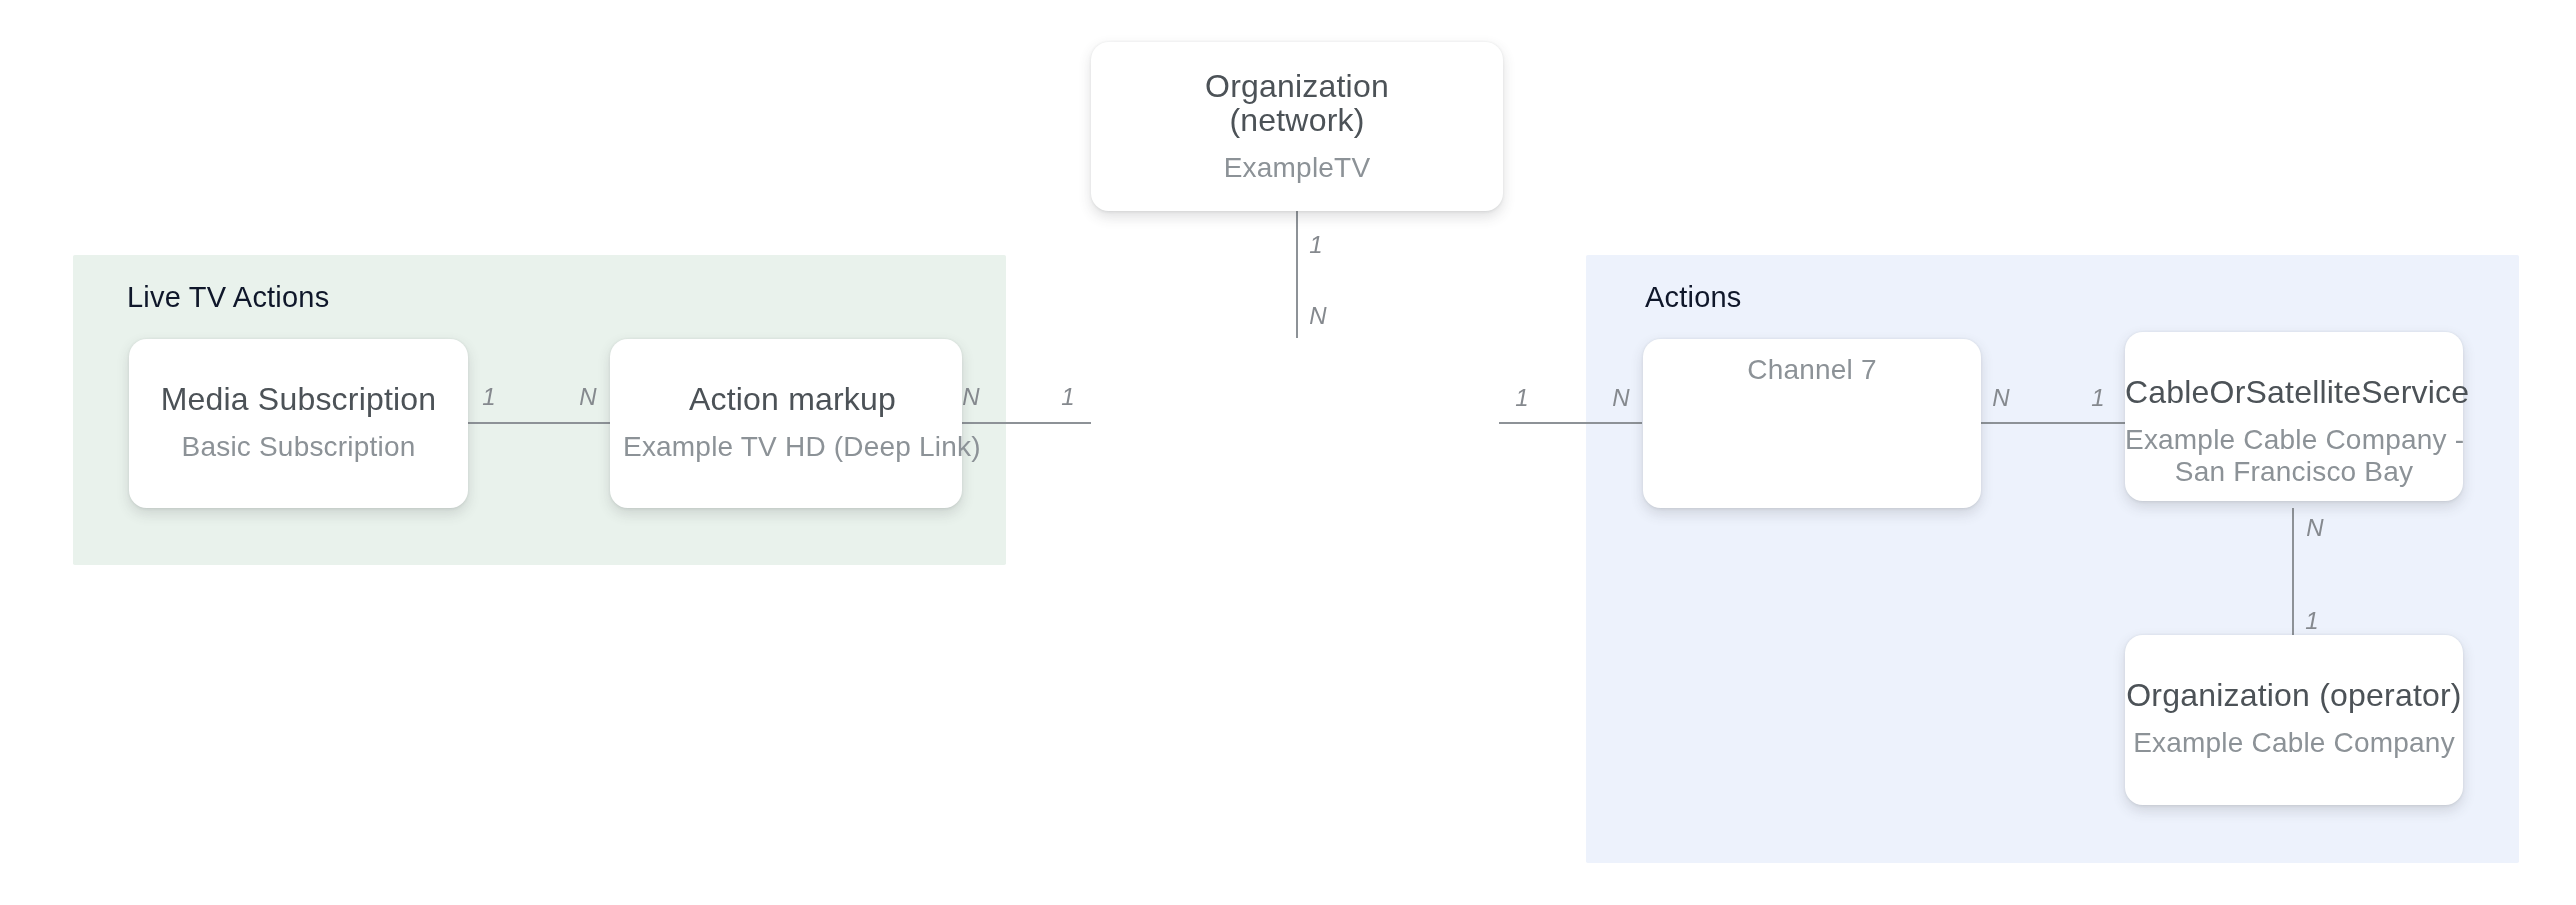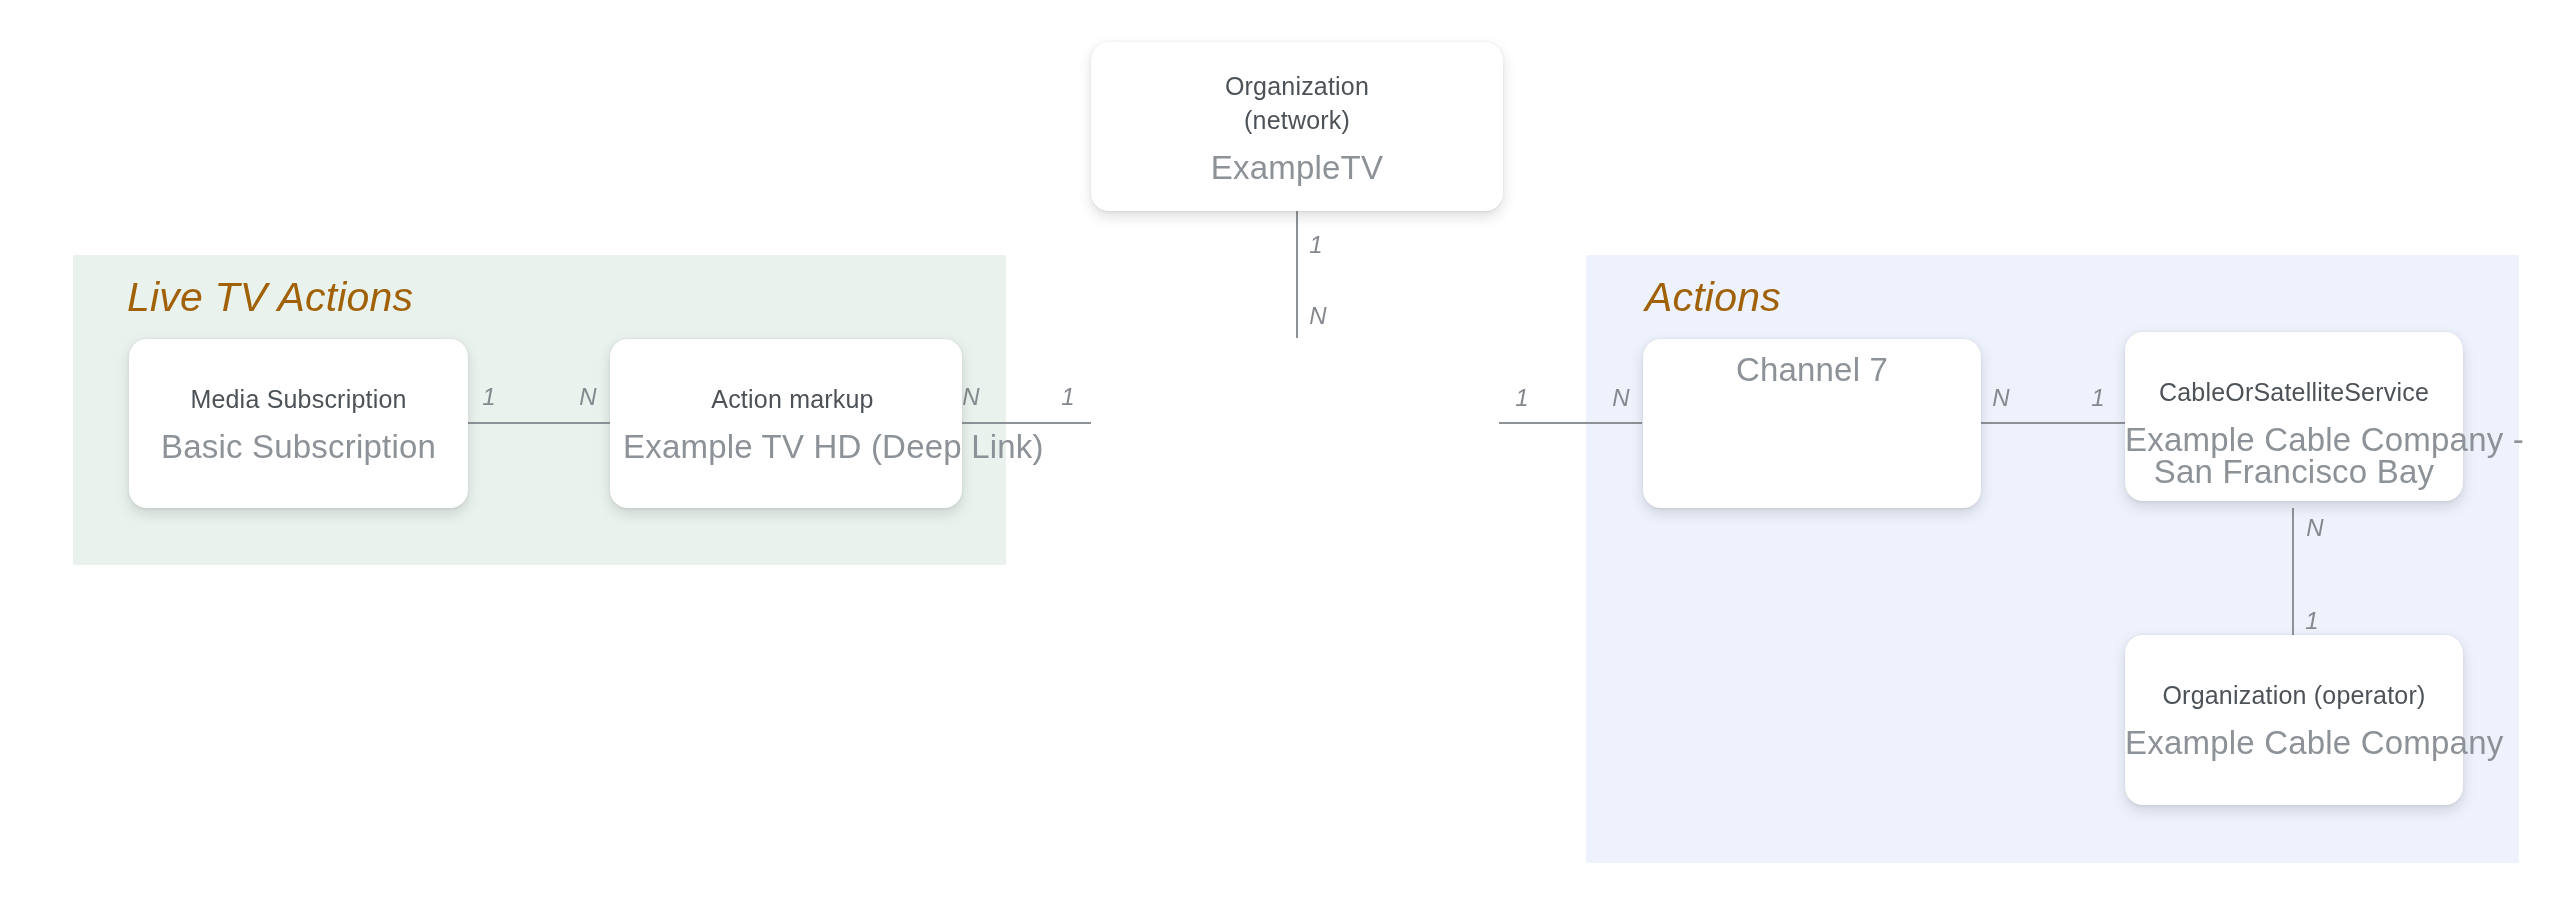--- a/index.html
+++ b/index.html
@@ -12,48 +12,47 @@
     overflow: hidden;
   }
   .region {
     position: absolute;
     border-radius: 1.8px;
   }
   .region-live { left: 73px; top: 255px; width: 933px; height: 310px; background: #E9F2EC; }
   .region-lineups { left: 1586px; top: 255px; width: 933px; height: 608px; background: #EDF2FC; }
   .section-title {
     position: absolute;
-    font-size: 41px;
+    font-size: 29px;
     line-height: 39px;
-    color: #a16207;
+    color: #0f172a;
     letter-spacing: 0.2px;
     white-space: pre;
-    font-style: italic;
   }
   .section-title-live { left: 127px; top: 278px; }
   .section-title-lineups { left: 1645px; top: 278px; }
   .node {
     position: absolute;
     background: #ffffff;
     border-radius: 17.7px;
     box-shadow: 0 0.9px 2.7px rgba(60,64,67,0.10), 0 5.3px 12.4px rgba(60,64,67,0.16);
     text-align: center;
   }
   .node-title {
     margin-top: 43px;
-    font-size: 25px;
+    font-size: 32px;
     line-height: 34px;
     color: #4C5257;
     letter-spacing: 0.2px;
     white-space: pre;
   }
   .node.t2 .node-title { margin-top: 26.5px; }
   .node-sub {
     margin-top: 15px;
-    font-size: 33px;
+    font-size: 28px;
     line-height: 32px;
     color: #8C9297;
     letter-spacing: 0.2px;
     white-space: pre;
   }
   .n-org-network       { left: 1091px; top: 42px;  width: 412px; height: 169px; }
   .n-media-sub         { left: 129px;  top: 339px; width: 339px; height: 169px; }
   .n-action-markup     { left: 610px;  top: 339px; width: 339px; height: 169px; padding-left: 13px; }
   .n-broadcast         { left: 1091px; top: 339px; width: 410px; height: 169px; }
   .n-tv-channel        { left: 1643px; top: 339px; width: 338px; height: 169px; }

